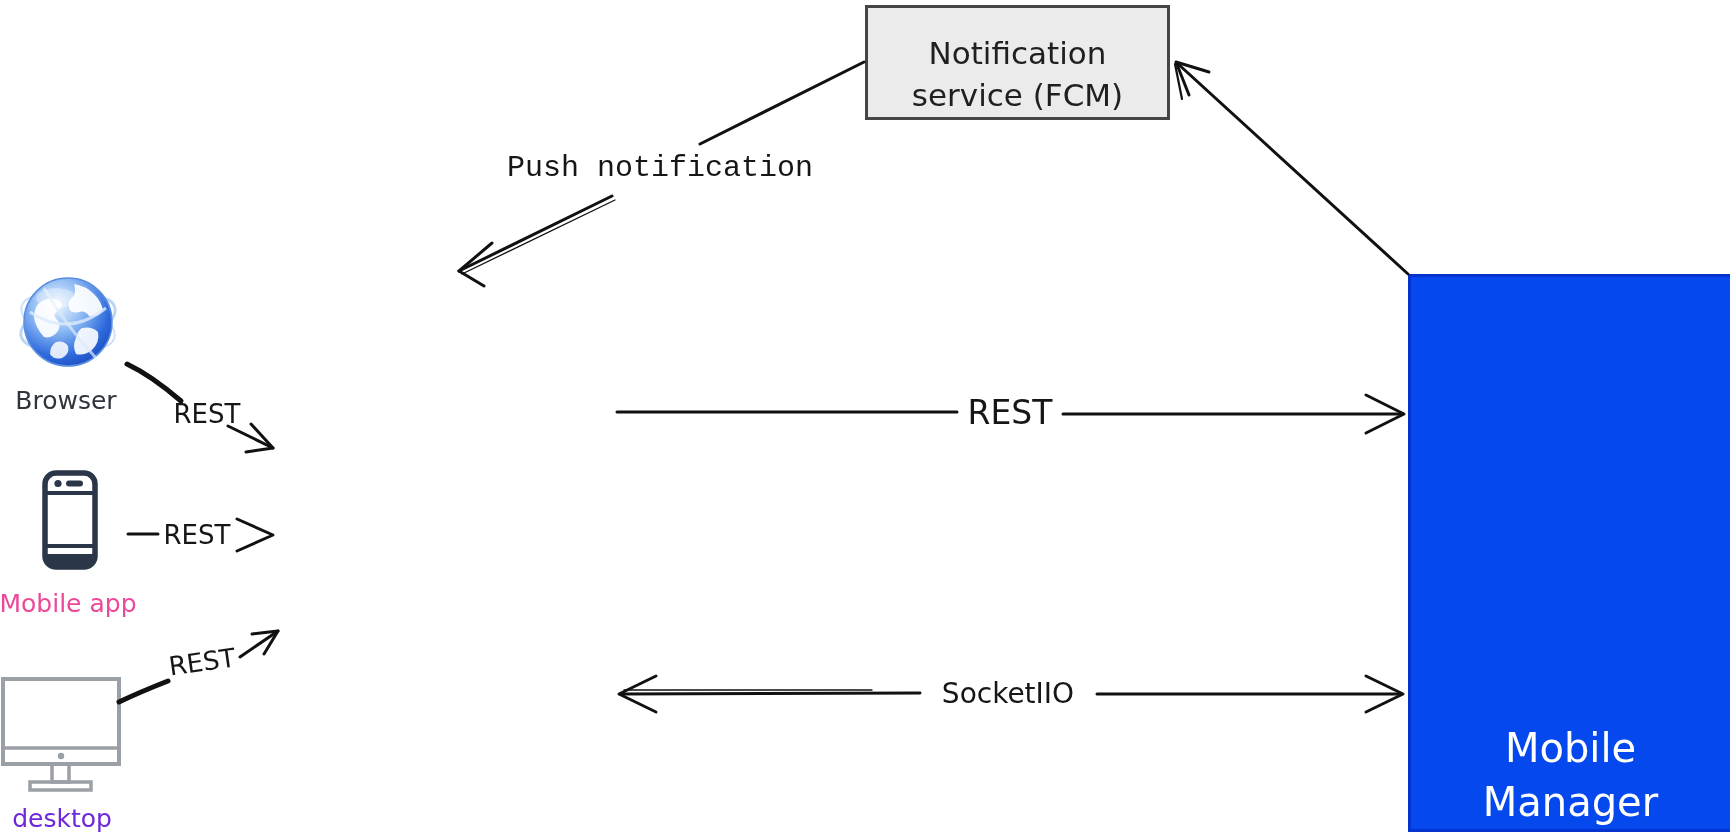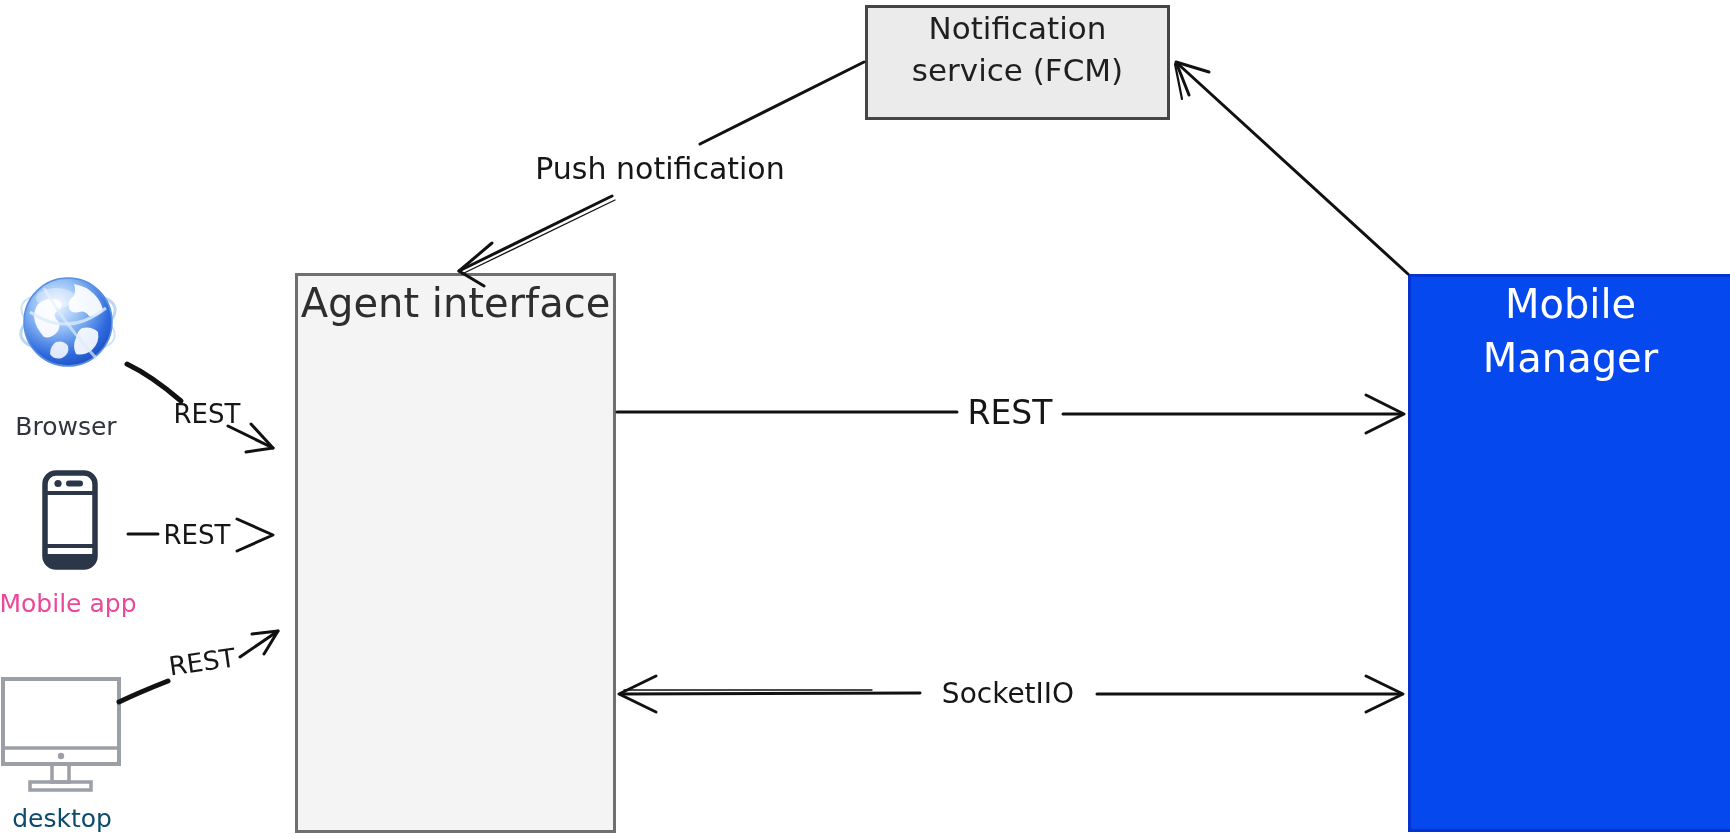--- a/index.html
+++ b/index.html
@@ -1,68 +1,65 @@
 <!DOCTYPE html>
 <html><head>
 <meta charset="utf-8">
 <style>
   html,body{margin:0;padding:0;background:#fff;}
   #canvas{
     position:relative;width:1730px;height:838px;overflow:hidden;
     font-family:"DejaVu Sans",sans-serif;background:#fff;
   }
   .node{
-    position:absolute;display:flex;align-items:flex-start;justify-content:center;
+    position:absolute;display:flex;align-items:flex-end;justify-content:center;
     box-sizing:border-box;text-align:center;
   }
   .node-label{white-space:pre-line;line-height:1.35;}
   #notification-box{
     left:865px;top:5px;width:305px;height:115px;
     background:#ebebeb;border:3.5px solid #454545;font-size:31px;color:#1f1f1f;
   }
   #agent-interface-box{
     left:295px;top:273px;width:321px;height:560px;
     background:#f4f4f4;border:3px solid #6f6f6f;font-size:40px;color:#2e2e2e;
   }
   #agent-manager-box{
     left:1408px;top:274px;width:325px;height:558px;
     background:#0549ee;border:3px solid #0433cf;font-size:40px;color:#ffffff;
   }
   .edge-label{
     position:absolute;transform:translate(-50%,-50%);
     color:#161616;white-space:nowrap;
   }
-  #push-notification-label{left:660px;top:168px;font-size:30px;}
+  #push-notification-label{left:660px;top:168px;font-size:30px;font-family:Liberation Mono, monospace;}
   #rest-main-label{left:1010px;top:412px;font-size:33px;}
   #socketio-label{left:1008px;top:693px;font-size:28px;}
   #rest-browser-label{left:207px;top:414px;font-size:26px;}
   #rest-mobile-label{left:197px;top:535px;font-size:26px;}
   #rest-desktop-label{left:202px;top:662px;font-size:26px;transform:translate(-50%,-50%) rotate(-8deg);}
   .client-label{
     position:absolute;transform:translateX(-50%);font-size:25px;white-space:nowrap;
   }
-  #browser-label{left:66px;top:412px;}
+  #browser-label{left:66px;top:386px;}
   #mobile-app-label{left:68px;top:589px;}
   #desktop-label{left:62px;top:804px;}
   .icon-wrap{position:absolute;}
   #arrows{position:absolute;left:0;top:0;pointer-events:none;}
 </style>
 </head>
 <body>
 
 <div id="canvas">
 
   <div class="node" id="notification-box">
     <div class="node-label">Notification
 service (FCM)</div>
   </div>
 
-  <div class="node" id="agent-interface-box">
-    <div class="node-label">Agent interface</div>
-  </div>
 
   <div class="node" id="agent-manager-box">
     <div class="node-label">Mobile Manager</div>
   </div>
 
   <div class="icon-wrap" style="left:18px;top:268px;">
     <svg width="100" height="112" viewBox="0 0 100 112">
       <defs>
         <radialGradient id="gw" cx="38%" cy="30%" r="75%">
           <stop offset="0%" stop-color="#eef6ff"></stop>
@@ -99,21 +96,21 @@
 
   <div class="icon-wrap" style="left:0px;top:676px;">
     <svg width="124" height="118" viewBox="0 0 124 118">
       <rect x="3" y="3" width="116" height="85" fill="none" stroke="#9aa0a6" stroke-width="4"></rect>
       <line x1="4" y1="72" x2="118" y2="72" stroke="#9aa0a6" stroke-width="3.5"></line>
       <circle cx="61" cy="80" r="3.2" fill="#9aa0a6"></circle>
       <rect x="52" y="88" width="17" height="18" fill="none" stroke="#9aa0a6" stroke-width="3.5"></rect>
       <rect x="30" y="106" width="61" height="8" fill="none" stroke="#9aa0a6" stroke-width="3.5"></rect>
     </svg>
   </div>
-  <div class="client-label" id="desktop-label" style="color:#0c4a6e">desktop</div>
+  <div class="client-label" id="desktop-label" style="color:#6d28d9">desktop</div>
 
   <svg id="arrows" width="1730" height="838" viewBox="0 0 1730 838" fill="none" stroke="#111111" stroke-linecap="round" stroke-linejoin="round">
 
     <g>
       <path d="M 864 62 L 700 144" stroke-width="3"></path>
       <path d="M 612 196 L 459 271" stroke-width="3"></path>
       <path d="M 615 200 L 462 274" stroke-width="1.3"></path>
       <path d="M 492 243 L 459 271 L 484 286" stroke-width="3"></path>
     </g>
 

